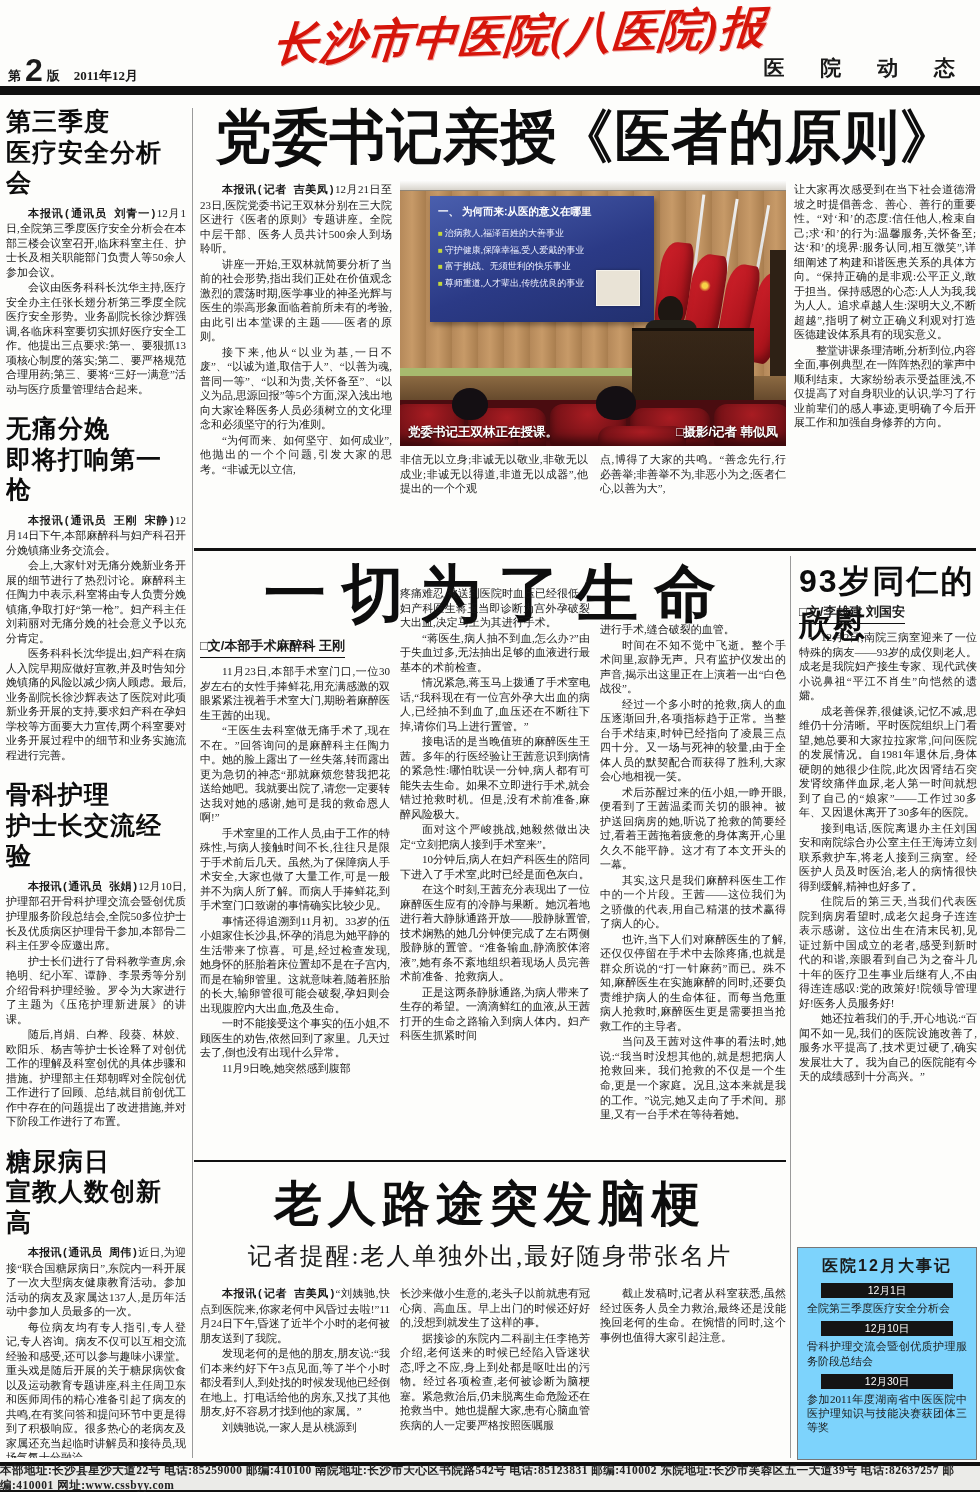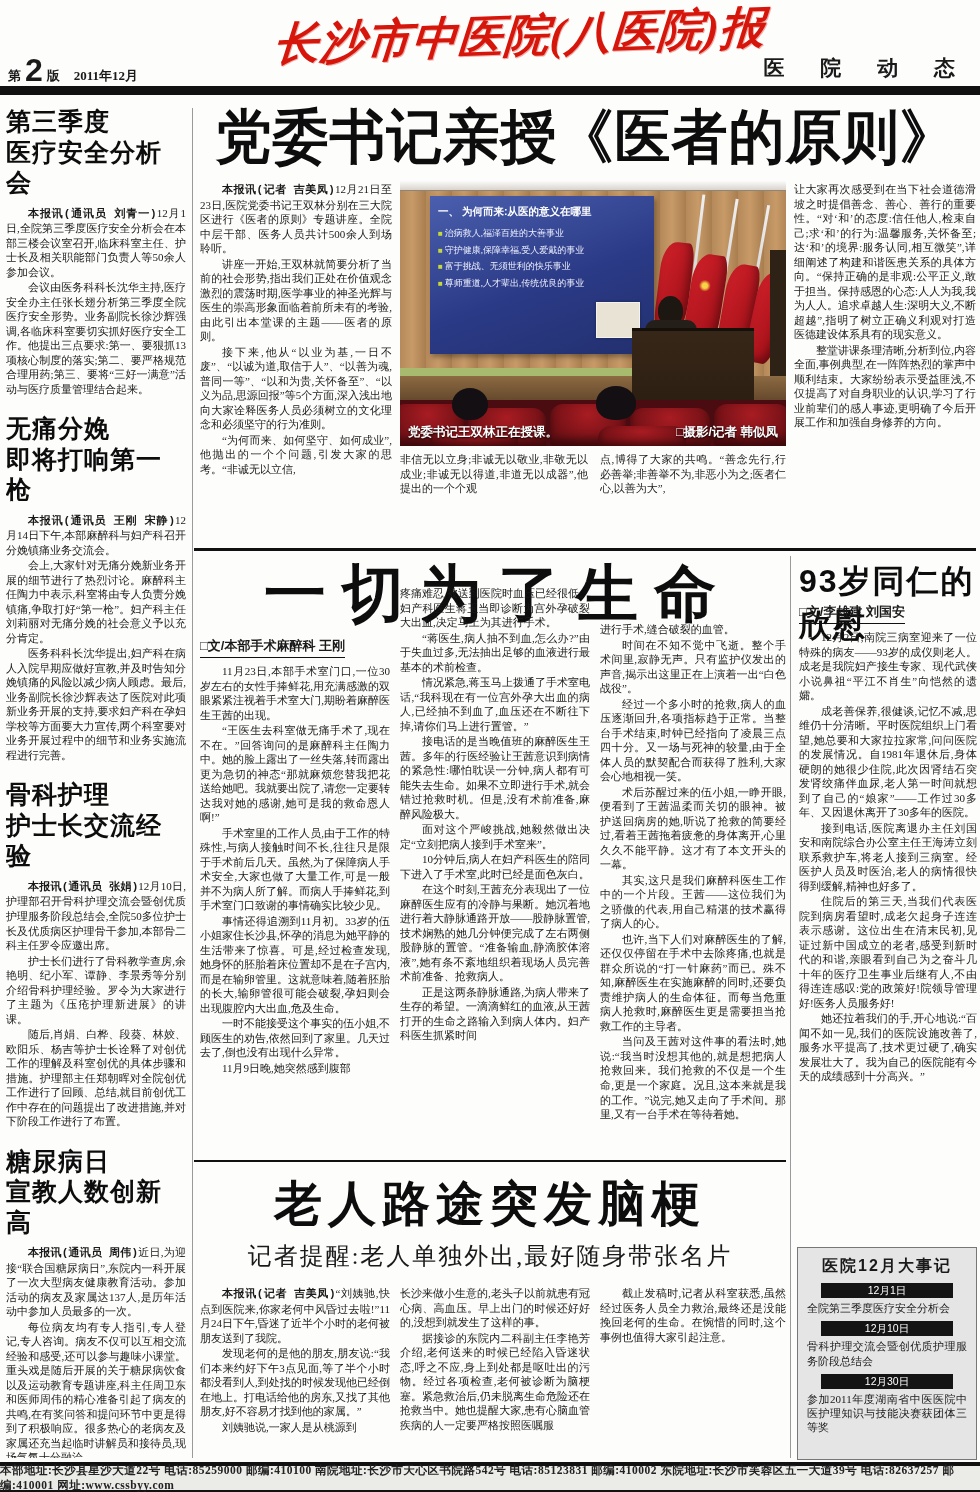--- a/index.html
+++ b/index.html
@@ -49,21 +49,21 @@
   #ts-col1 { left:200px; top:182px; width:192px; height:360px; }
   #ts-col2b { left:400px; top:452px; width:188px; height:90px; }
   #ts-col3b { left:600px; top:452px; width:186px; height:90px; }
   #ts-colR { left:794px; top:182px; width:182px; height:362px; }
   #rule-top-story { left:194px; top:548px; width:782px; height:3px; }
 
   
   #photo { left:400px; top:180px; width:386px; height:266px; overflow:hidden;
     background:repeating-linear-gradient(90deg,#b5895a 0px,#c79a68 12px,#a97e4f 26px); }
   .ph-ceiling { left:0; top:0; width:386px; height:11px; background:linear-gradient(#ffffff,#d8d4cc); border-bottom:1px solid #8f8577; }
-  .ph-screen { left:30px; top:16px; width:224px; height:158px; padding:9px 8px;
+  .ph-screen { left:30px; top:16px; width:224px; height:126px; padding:9px 8px;
     background:linear-gradient(160deg,#4a5fae 0%,#2b3a86 55%,#22306f 100%);
     box-shadow:2px 3px 5px rgba(0,0,0,.35); }
   .slide-title { color:#ffffff; font-size:10.5px; font-weight:700; font-family:"Liberation Sans",sans-serif; margin-bottom:9px; }
   .slide-bullets p { color:#eef0ff; font-size:9px; line-height:1.3; text-indent:0 !important; margin-bottom:5px; text-align:left; }
   .slide-bullets p::before { content:"■ "; color:#c6d93c; font-size:8px; }
   .slide-inset { right:14px; bottom:16px; width:44px; height:36px; background:#e9e3d6; border:1px solid #f5f2ea; box-shadow:0 0 3px rgba(0,0,0,.3); }
   .pole { width:3px; background:linear-gradient(#efefef,#bdbdbd); }
   .flag { background:linear-gradient(110deg,#d0202a,#9d0f16); border-radius:46% 18% 36% 22%/30% 22% 40% 26%; box-shadow:inset -4px -4px 8px rgba(0,0,0,.35); }
   .flag-emblem { width:12px; height:12px; background:radial-gradient(circle,#f7d246 30%,rgba(247,210,70,0) 70%); }
   .ph-rightband { right:0; top:70px; width:16px; height:130px; background:#2e2115; }
@@ -93,21 +93,21 @@
 
   
   #rule-bottom-story { left:194px; top:1160px; width:592px; height:2px; }
   .headline-bot { left:200px; top:1172px; width:580px; height:62px; font-size:48px; letter-spacing:6px; text-align:center; }
   .subhead-bot { left:200px; top:1240px; width:580px; font-size:24px; letter-spacing:2px; text-align:center; font-weight:500; }
   #bs-col1 { left:200px; top:1286px; width:190px; height:174px; }
   #bs-col2 { left:400px; top:1286px; width:190px; height:174px; }
   #bs-col3 { left:600px; top:1286px; width:186px; height:174px; }
 
   
-  #events-box { left:797px; top:1247px; width:180px; height:213px; border:1px solid #777; padding:8px 9px 4px; background:#e5e5e5; }
+  #events-box { left:797px; top:1247px; width:180px; height:213px; border:1px solid #777; padding:8px 9px 4px; background:#7dd3fc; }
   #events-title { text-align:center; font-family:"Liberation Sans",sans-serif; font-weight:800; font-size:16px; letter-spacing:2px; margin-bottom:4px; }
   .event-date { background:#141414; color:#fff; text-align:center; font-size:10.5px; line-height:15px; height:15px; margin:6px 14px 3px; font-family:"Liberation Sans",sans-serif; }
   .event-text { font-size:11px; line-height:1.3; text-align:justify; }
 
   
   #footer-rule { left:0; top:1462px; width:980px; height:4px; }
   #footer { left:0; top:1466px; width:980px; height:26px; background:#ebebe8; border-bottom:2px solid #111;
     display:flex; align-items:center; justify-content:center; font-size:11.5px; font-weight:600; color:#222; letter-spacing:.5px; }
 </style>
 </head>

